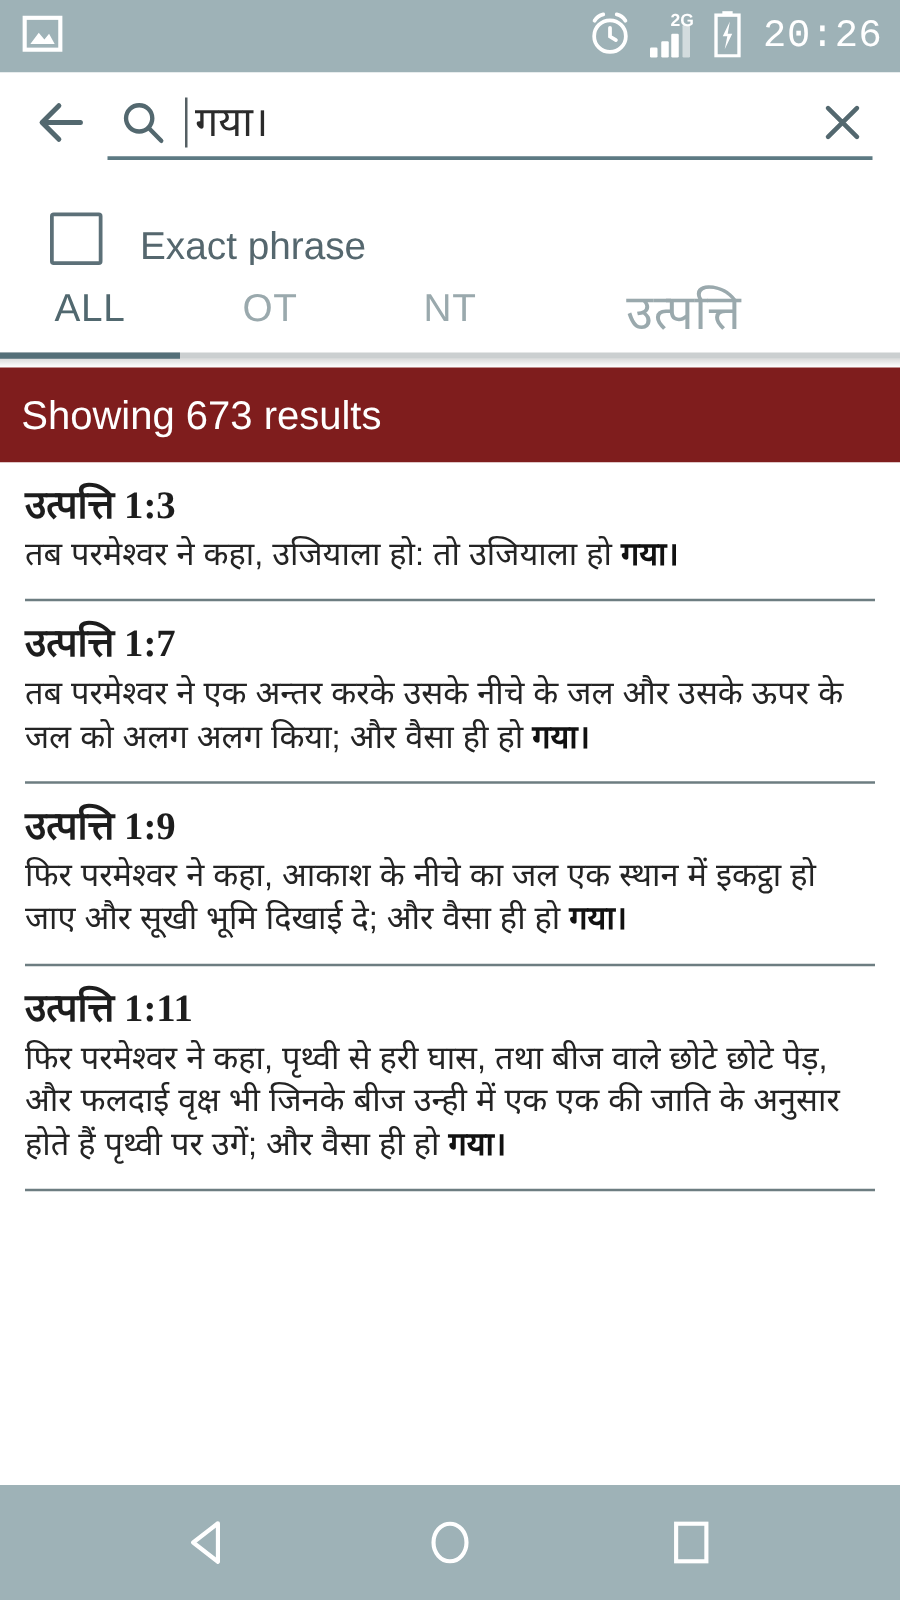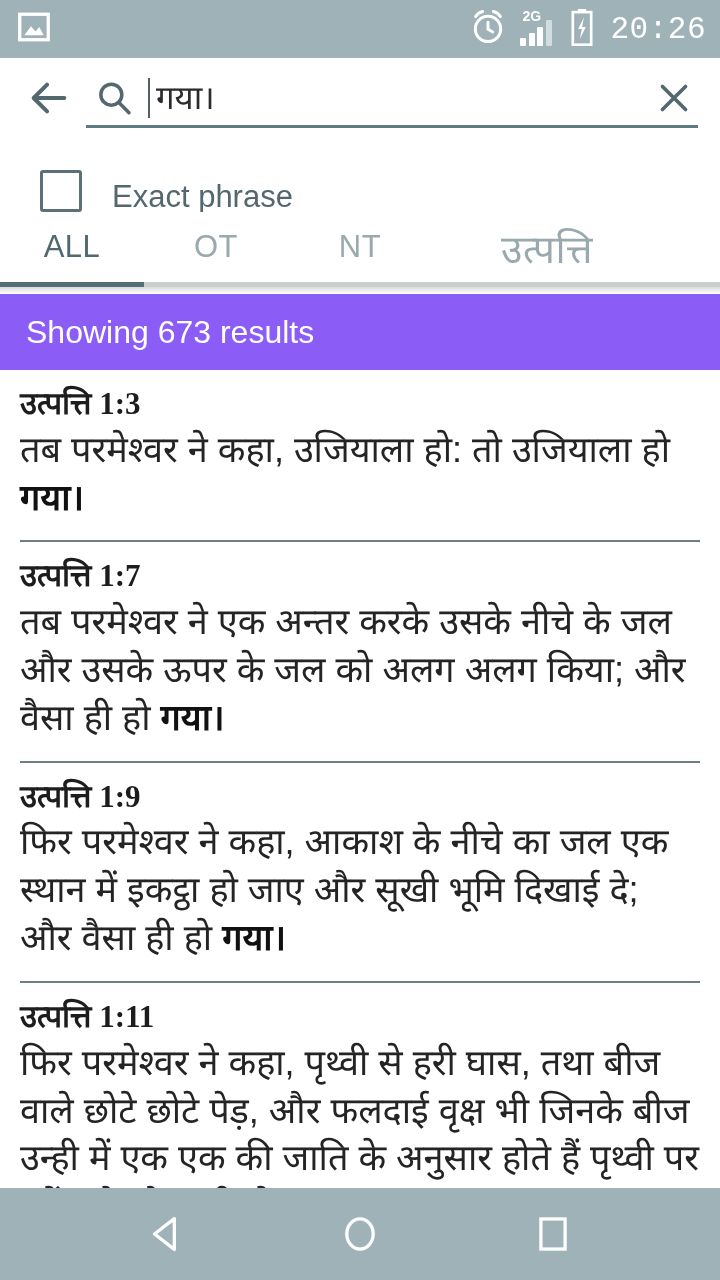--- a/index.html
+++ b/index.html
@@ -51,21 +51,21 @@
   
   .signal {
     position: relative;
     width: 36px;
     height: 34px;
     display: block;
   }
   .signal .lbl {
     position: absolute;
     top: -3px;
-    left: 2px;
+    left: 16px;
     font-size: 14px;
     color: #ffffff;
     font-weight: 700;
     line-height: 1;
   }
   .signal .bars {
     position: absolute;
     bottom: 0;
     left: 0;
     display: flex;
@@ -207,24 +207,24 @@
     flex: 0 0 7px;
     height: 7px;
     width: 100%;
     background: linear-gradient(to bottom, rgba(0,0,0,0.14), rgba(0,0,0,0));
   }
 
   
   .count-bar {
     flex: 0 0 76px;
     height: 76px;
-    background: #8b5cf6;
-    display: flex;
-    align-items: center;
-    padding-left: 26px;
+    background: #7f1d1d;
+    display: flex;
+    align-items: center;
+    padding-left: 17px;
   }
   .count-text {
     color: #ffffff;
     font-size: 32px;
     line-height: 1;
   }
 
   
   .results {
     flex: 1 1 auto;
@@ -239,21 +239,21 @@
   .result-ref {
     font-family: Liberation Serif, serif;
     font-size: 31px;
     font-weight: 700;
     color: #1d1d1d;
     line-height: 1.28;
     margin-bottom: 2px;
   }
   .result-text {
     font-family: "Liberation Sans", "DejaVu Sans", sans-serif;
-    font-size: 36px;
+    font-size: 26px;
     color: #242424;
     line-height: 1.33;
     word-break: normal;
   }
   .result-text b { font-weight: 700; color: #111111; }
   .result-divider {
     height: 2px;
     background: #6d7d81;
     margin-top: 19px;
   }

